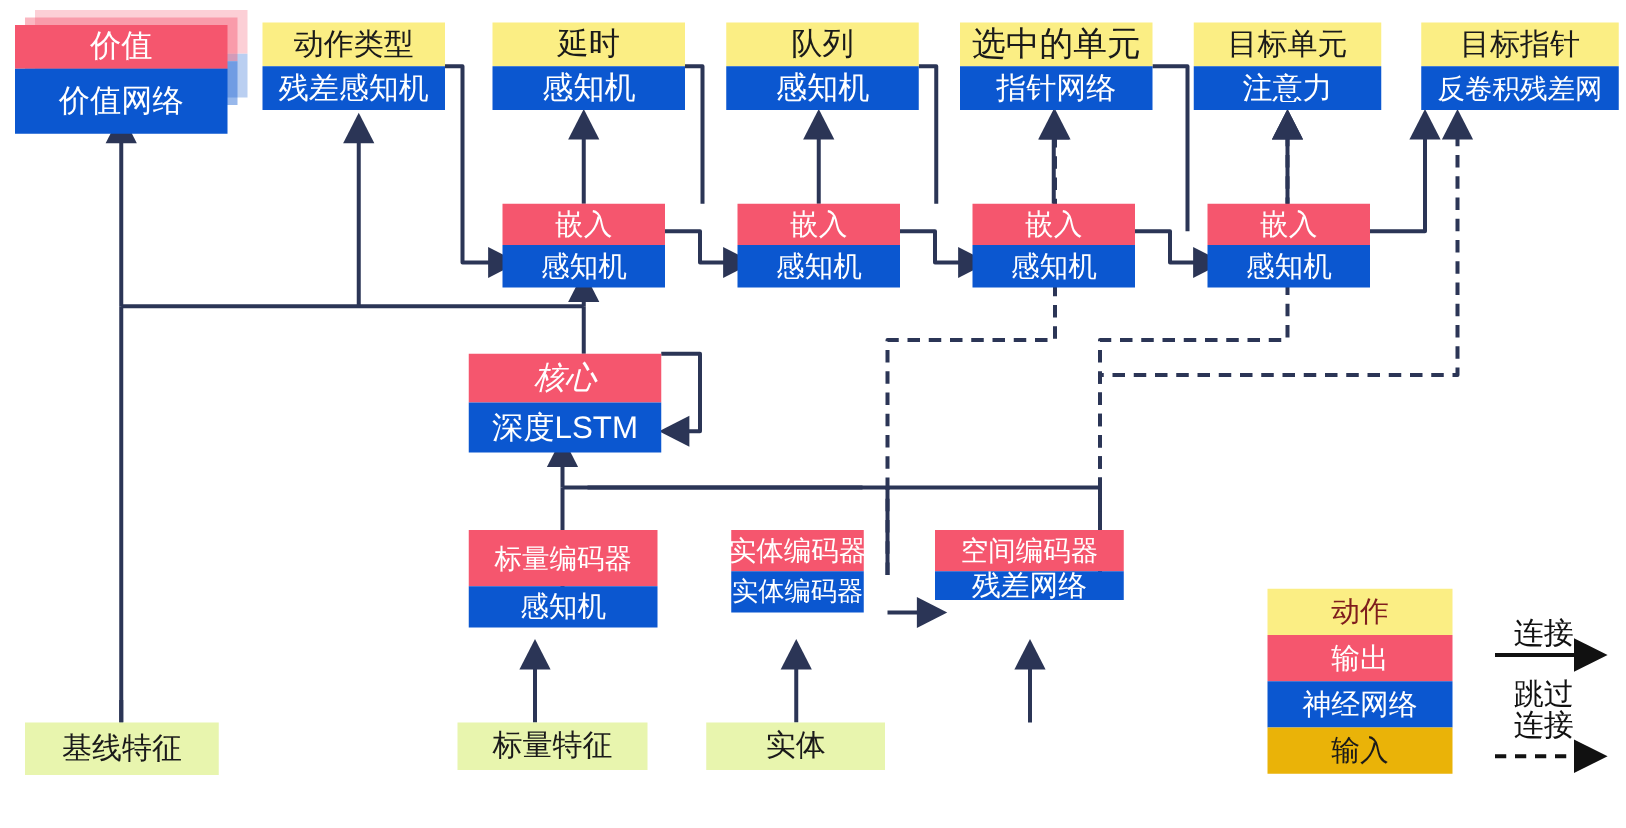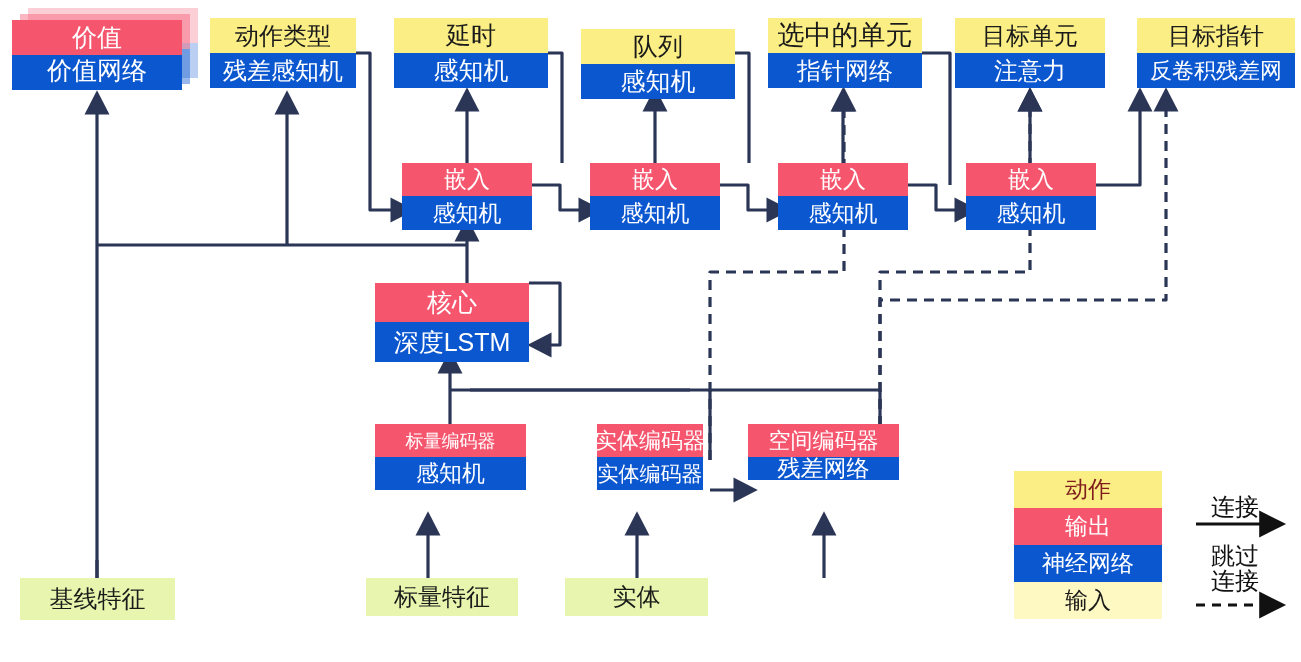--- a/index.html
+++ b/index.html
@@ -18,21 +18,21 @@
   .ghost{position:absolute;box-sizing:border-box;}
   .ghost .gtop{background:#F5566E;}
   .ghost .gbot{background:#0B57D0;}
 
   
   #legend{position:absolute;}
   #legend .lrow{display:flex;align-items:center;justify-content:center;white-space:nowrap;line-height:1;}
   #legend .l-action{background:#FBEE84;color:#7f1d1d;}
   #legend .l-output{background:#F5566E;color:#ffffff;}
   #legend .l-nn{background:#0B57D0;color:#ffffff;}
-  #legend .l-input{background:#fef9c3;color:#1a1a1a;}
+  #legend .l-input{background:#eab308;color:#1a1a1a;}
   .legend-label{position:absolute;color:#111;white-space:nowrap;text-align:center;line-height:1.05;}
 </style>
 </head>
 <body>
 
 <div id="stage">
 
   <svg id="wires" viewBox="0 0 1301 662">
     <defs>
       <marker id="ah" markerWidth="9" markerHeight="9" refX="4.2" refY="4.5" orient="auto" markerUnits="strokeWidth">
@@ -106,34 +106,34 @@
   <div class="ghost" style="left:28px;top:8px;width:170px;height:70px;opacity:0.28;">
     <div class="gtop" style="height:35px;"></div>
       <div class="gbot" style="height:35px;"></div>
   </div>
   <div class="ghost" style="left:20px;top:14px;width:170px;height:70px;opacity:0.42;">
     <div class="gtop" style="height:35px;"></div>
       <div class="gbot" style="height:35px;"></div>
   </div>
   <div class="node" style="left:12px;top:20px;width:170px;height:70px;">
     <div class="cell top-output" style="height:35px;font-size:25px;">价值</div>
-    <div class="cell bot-nn" style="height:35px;font-size:25px;font-family:Liberation Mono, monospace;">价值网络</div>
+    <div class="cell bot-nn" style="height:52px;font-size:25px;">价值网络</div>
   </div>
 
   <div class="node" style="left:210px;top:18px;width:146px;height:70px;">
     <div class="cell top-action" style="height:35px;font-size:24px;">动作类型</div>
     <div class="cell bot-nn" style="height:35px;font-size:24px;">残差感知机</div>
   </div>
 
   <div class="node" style="left:394px;top:18px;width:154px;height:70px;">
     <div class="cell top-action" style="height:35px;font-size:25px;">延时</div>
     <div class="cell bot-nn" style="height:35px;font-size:25px;">感知机</div>
   </div>
 
-  <div class="node" style="left:581px;top:18px;width:154px;height:70px;margin-top:11px;">
+  <div class="node" style="left:581px;top:18px;width:154px;height:70px;">
     <div class="cell top-action" style="height:35px;font-size:25px;">队列</div>
     <div class="cell bot-nn" style="height:35px;font-size:25px;">感知机</div>
   </div>
 
   <div class="node" style="left:768px;top:18px;width:154px;height:70px;">
     <div class="cell top-action" style="height:35px;font-size:27px;">选中的单元</div>
     <div class="cell bot-nn" style="height:35px;font-size:24px;">指针网络</div>
   </div>
 
   <div class="node" style="left:955px;top:18px;width:150px;height:70px;">
@@ -157,29 +157,29 @@
   <div class="node" style="left:778px;top:163px;width:130px;height:67px;">
     <div class="cell top-output" style="height:33px;font-size:23px;">嵌入</div>
     <div class="cell bot-nn" style="height:34px;font-size:23px;">感知机</div>
   </div>
   <div class="node" style="left:966px;top:163px;width:130px;height:67px;">
     <div class="cell top-output" style="height:33px;font-size:23px;">嵌入</div>
     <div class="cell bot-nn" style="height:34px;font-size:23px;">感知机</div>
   </div>
 
   <div class="node" style="left:375px;top:283px;width:154px;height:79px;">
-    <div class="cell top-output" style="height:39px;font-size:25px;">核心</div>
+    <div class="cell top-output" style="height:39px;font-size:25px;font-style:italic;">核心</div>
     <div class="cell bot-nn" style="height:40px;font-size:25px;">深度LSTM</div>
   </div>
 
   <div class="node" style="left:375px;top:424px;width:151px;height:66px;">
-    <div class="cell top-output" style="height:33px;font-size:18px;">标量编码器</div>
+    <div class="cell top-output" style="height:45px;font-size:22px;">标量编码器</div>
     <div class="cell bot-nn" style="height:33px;font-size:23px;">感知机</div>
   </div>
-  <div class="node" style="left:556px;top:424px;width:147px;height:66px;padding-left:41px;">
+  <div class="node" style="left:544px;top:424px;width:147px;height:66px;padding-left:41px;">
     <div class="cell top-output" style="height:33px;font-size:22px;">实体编码器</div>
     <div class="cell bot-nn" style="height:33px;font-size:21px;">实体编码器</div>
   </div>
   <div class="node" style="left:748px;top:424px;width:151px;height:66px;">
     <div class="cell top-output" style="height:33px;font-size:22px;">空间编码器</div>
     <div class="cell bot-nn" style="height:23px;font-size:23px;">残差网络</div>
   </div>
 
   <div class="node cell input-box" style="left:20px;top:578px;width:155px;height:42px;font-size:24px;">基线特征</div>
   <div class="node cell input-box" style="left:366px;top:578px;width:152px;height:38px;font-size:24px;">标量特征</div>

